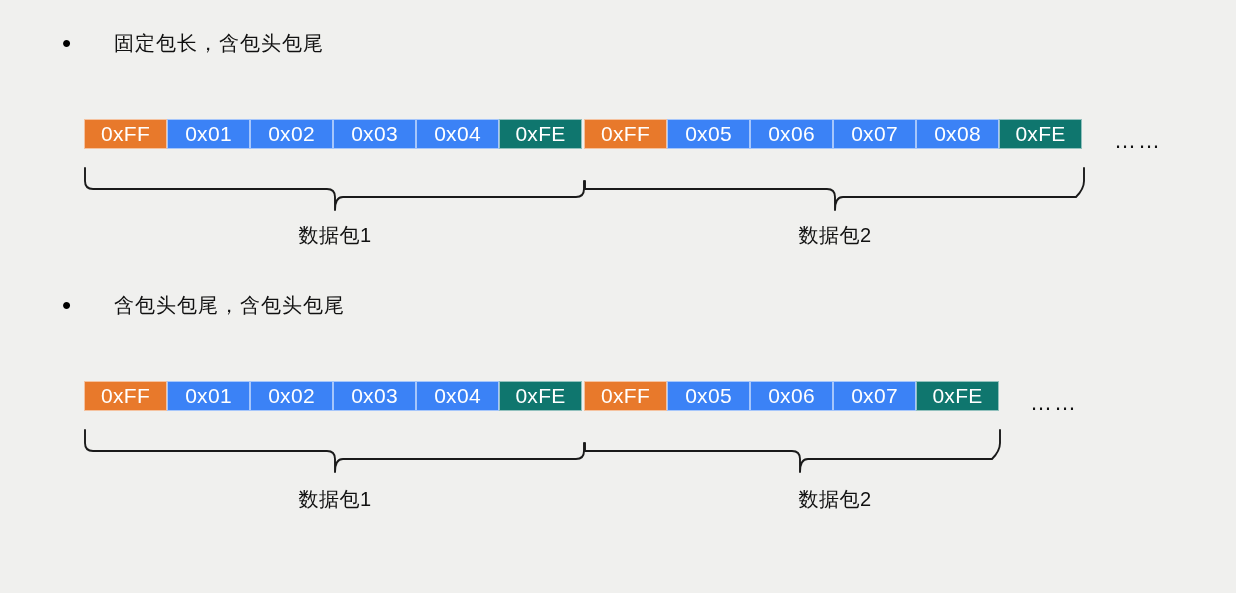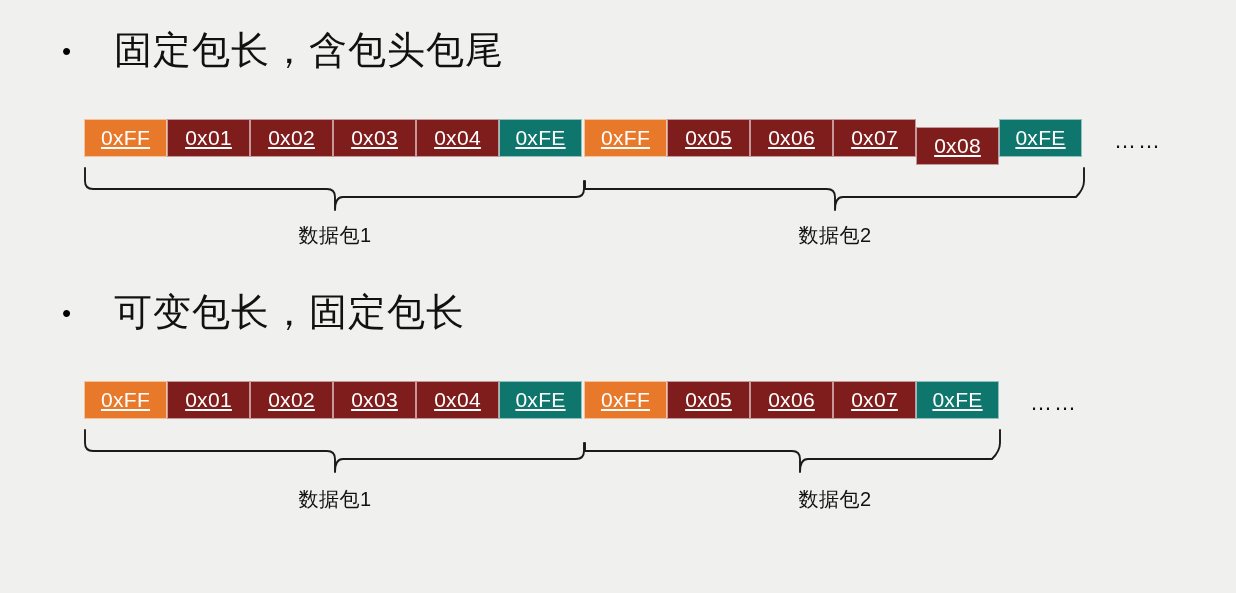--- a/index.html
+++ b/index.html
@@ -24,21 +24,21 @@
     white-space: nowrap;
   }
   .bullet-dot {
     font-size: 26px;
     line-height: 1;
     color: #000;
     width: 26px;
     display: inline-block;
   }
   .bullet-text {
-    font-size: 38px;
+    font-size: 20px;
     line-height: 1.1;
     letter-spacing: 1px;
     color: #111;
     margin-left: 26px;
   }
 
   
   .strip {
     position: absolute;
     display: flex;
@@ -47,25 +47,24 @@
   }
   .cell {
     box-sizing: border-box;
     display: flex;
     align-items: center;
     justify-content: center;
     color: #FFFFFF;
     font-size: 21px;
     letter-spacing: 0.3px;
     border: 1px solid rgba(255,255,255,0.55);
-    height: 38px;
-    text-decoration: underline;
+    height: 30px;
   }
   .cell.head   { background: #E8792B; }
-  .cell.body   { background: #7f1d1d; }
+  .cell.body   { background: #3b82f6; }
   .cell.tail   { background: #0f766e; }
 
   .ellipsis {
     position: absolute;
     font-size: 22px;
     letter-spacing: 2px;
     color: #111;
     white-space: nowrap;
   }
 
@@ -104,32 +103,32 @@
   <div class="cell body" style="width:83px;">0x03</div>
   <div class="cell body" style="width:83px;">0x04</div>
   <div class="cell tail" style="width:83px;">0xFE</div>
 </div>
 
 <div class="strip" style="left:584px; top:119px;">
   <div class="cell head" style="width:83px;">0xFF</div>
   <div class="cell body" style="width:83px;">0x05</div>
   <div class="cell body" style="width:83px;">0x06</div>
   <div class="cell body" style="width:83px;">0x07</div>
-  <div class="cell body" style="width:83px;margin-top:8px;">0x08</div>
+  <div class="cell body" style="width:83px;">0x08</div>
   <div class="cell tail" style="width:83px;">0xFE</div>
 </div>
 
 <div class="ellipsis" style="left:1114px; top:128px;">……</div>
 
 <div class="caption" style="left:335px; top:222px;">数据包1</div>
 <div class="caption" style="left:835px; top:222px;">数据包2</div>
 
 <div class="bullet-row" style="left:62px; top:292px;">
   <span class="bullet-dot">•</span>
-  <span class="bullet-text">可变包长，固定包长</span>
+  <span class="bullet-text">含包头包尾，含包头包尾</span>
 </div>
 
 <div class="strip" style="left:84px; top:381px;">
   <div class="cell head" style="width:83px;">0xFF</div>
   <div class="cell body" style="width:83px;">0x01</div>
   <div class="cell body" style="width:83px;">0x02</div>
   <div class="cell body" style="width:83px;">0x03</div>
   <div class="cell body" style="width:83px;">0x04</div>
   <div class="cell tail" style="width:83px;">0xFE</div>
 </div>

